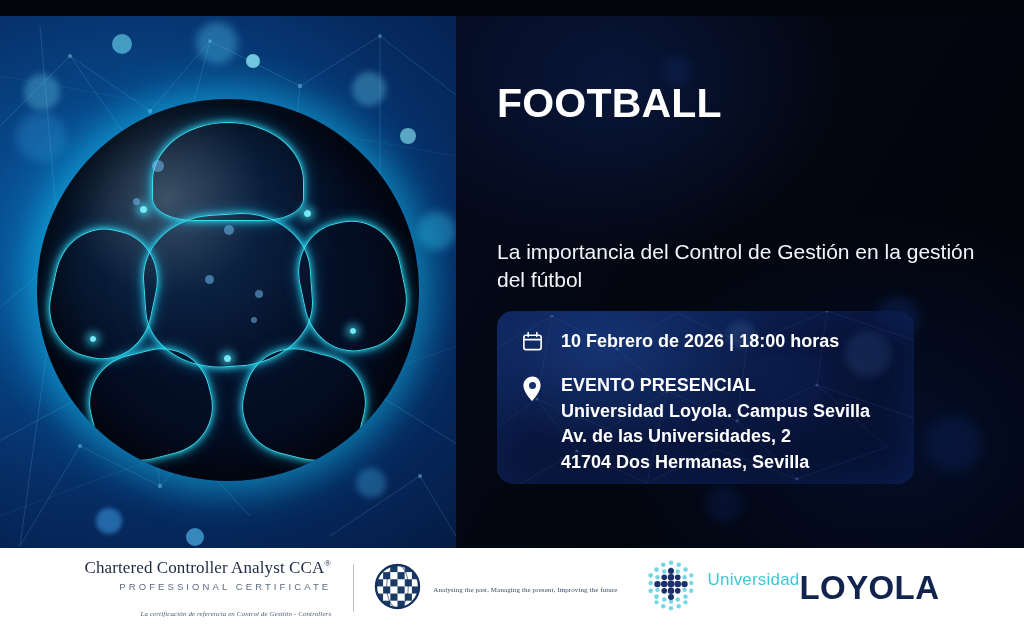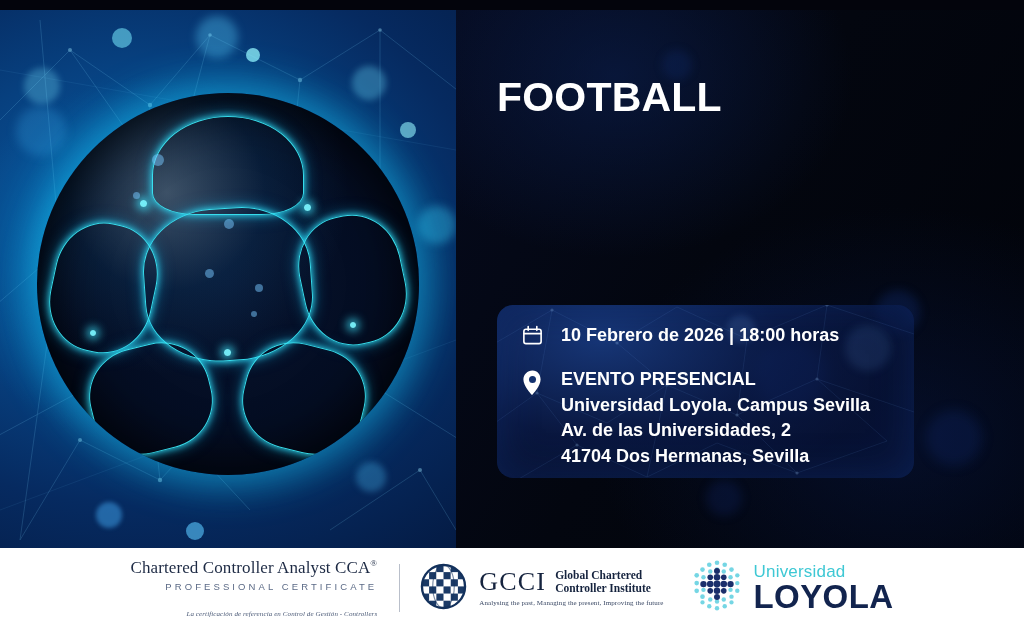--- a/index.html
+++ b/index.html
@@ -5,21 +5,21 @@
 <style>
   * { margin:0; padding:0; box-sizing:border-box; }
   html,body { background:#000; }
   body {
     font-family:"Liberation Sans", sans-serif;
     width:1024px; height:628px; overflow:hidden; position:relative;
   }
   .poster { position:relative; width:1024px; height:628px; overflow:hidden; background:#03040c; }
 
   
-  .hero { position:absolute; left:0; top:10px; width:1024px; height:548px; overflow:hidden; }
+  .hero { position:absolute; left:0; top:16px; width:1024px; height:548px; overflow:hidden; }
 
   
   .ball-panel {
     position:absolute; left:0; top:0; width:456px; height:548px; overflow:hidden;
     background:
       radial-gradient(ellipse 300px 260px at 36% 46%, rgba(23,226,255,.55), rgba(8,120,190,.22) 48%, rgba(5,40,95,0) 72%),
       radial-gradient(ellipse 520px 420px at 30% 40%, #0a5fa8 0%, #07407f 40%, #062a60 66%, #041a42 100%),
       linear-gradient(160deg,#06407d 0%,#042a5e 45%,#031a3f 100%);
   }
   
@@ -151,21 +151,21 @@
     font-family:"Liberation Serif", serif; font-size:11.5px; font-weight:700; color:#15233e;
     line-height:13px; white-space:nowrap;
   }
   .gcci-tag {
     font-family:"Liberation Serif", serif; font-size:7px; color:#3c4a66;
     margin-top:4px; letter-spacing:.1px; white-space:nowrap; text-align:right;
   }
 
   
   .loyola { display:flex; align-items:center; gap:8px; }
-  .loyola-text { display:flex; flex-direction:column; line-height:1;justify-content:flex-end; }
+  .loyola-text { display:flex; line-height:1;justify-content:flex-end; }
   .loyola-uni { font-size:17px; color:#3ec8d4; letter-spacing:.2px; }
   .loyola-name { font-size:33px; font-weight:700; color:#12244e; letter-spacing:.4px; line-height:34px; }
 </style>
 </head>
 <body>
 
 <div class="poster">
 
   <div class="hero">
 
@@ -256,20 +256,21 @@
       <div class="bokeh" style="left:420px;top:280px;width:44px;height:44px;background:rgba(24,70,180,.20);filter:blur(5px);"></div>
       <div class="bokeh" style="left:470px;top:400px;width:56px;height:56px;background:rgba(20,60,160,.18);filter:blur(6px);"></div>
       <div class="bokeh" style="left:206px;top:40px;width:30px;height:30px;background:rgba(20,60,150,.18);filter:blur(4px);"></div>
       <div class="bokeh" style="left:250px;top:470px;width:36px;height:36px;background:rgba(18,52,140,.20);filter:blur(5px);"></div>
     </div>
 
     <h1 class="headline">
       <span class="ln">FOOTBALL</span>
     </h1>
 
+    <p class="subtitle">La importancia del Control de Gestión en la gestión del fútbol</p>
 
     <div class="details-card">
       <svg class="card-net" viewBox="0 0 417 173" preserveAspectRatio="none">
         <g stroke="#7db6ff" stroke-width="0.6" fill="none" opacity="0.35">
           <path d="M-5 40 L55 5 L120 38 L180 2 L250 34 L330 0 L420 30"></path>
           <path d="M-5 120 L40 88 L110 118 L170 80 L240 110 L320 74 L420 108"></path>
           <path d="M20 175 L80 140 L150 172 L220 138 L300 168 L390 136"></path>
           <path d="M55 5 L40 88 L80 140"></path>
           <path d="M120 38 L170 80 L150 172"></path>
           <path d="M250 34 L240 110 L300 168"></path>
@@ -359,27 +360,20 @@
               <rect x="31.4" y="31.2" width="7.3" height="7.3"></rect>
               <rect x="9.3" y="38.5" width="7.3" height="7.3"></rect>
               <rect x="24" y="38.5" width="7.3" height="7.3"></rect>
               <rect x="38.7" y="38.5" width="7.3" height="7.3"></rect>
             </g>
             <circle cx="24" cy="24" r="22" fill="none" stroke="#13315c" stroke-width="2.4"></circle>
             <ellipse cx="24" cy="24" rx="11" ry="22" fill="none" stroke="#13315c" stroke-width="1.2" opacity=".55"></ellipse>
           </svg>
         </span>
         <div class="gcci-text">
-          <div class="gcci-top">
-            <span class="gcci-abbr">GCCI</span>
-            <span class="gcci-full">
-              <span style="display:block">Global Chartered</span>
-              <span style="display:block">Controller Institute</span>
-            </span>
-          </div>
           <div class="gcci-tag">Analysing the past, Managing the present, Improving the future</div>
         </div>
       </div>
 
       <div class="loyola">
         <span>
           <svg width="58" height="58" viewBox="0 0 60 60">
             <g fill="#5ecfe0" opacity="0.85">
               <circle cx="9" cy="19" r="2.4"></circle>
                 <circle cx="9" cy="27" r="2.4"></circle>

